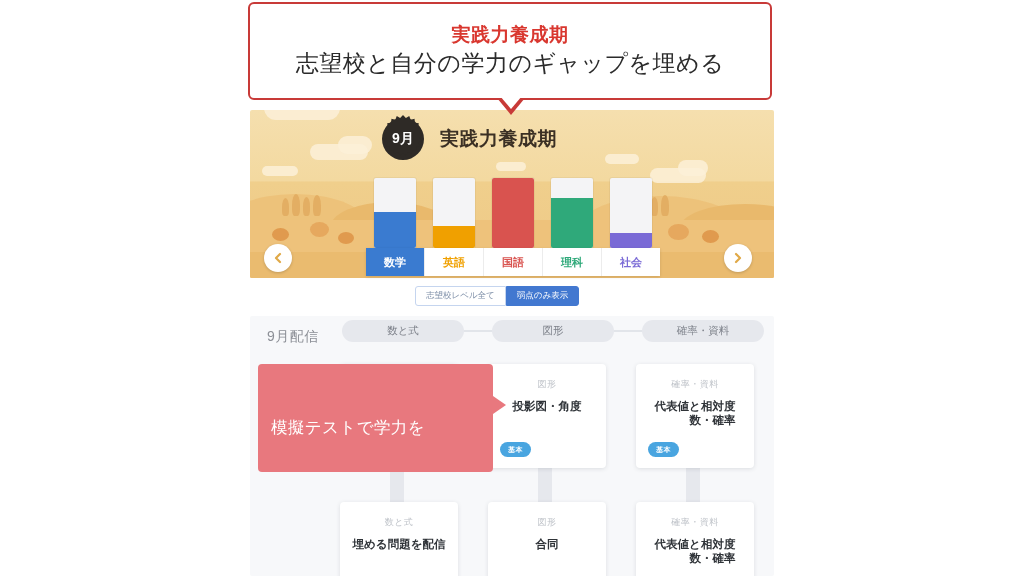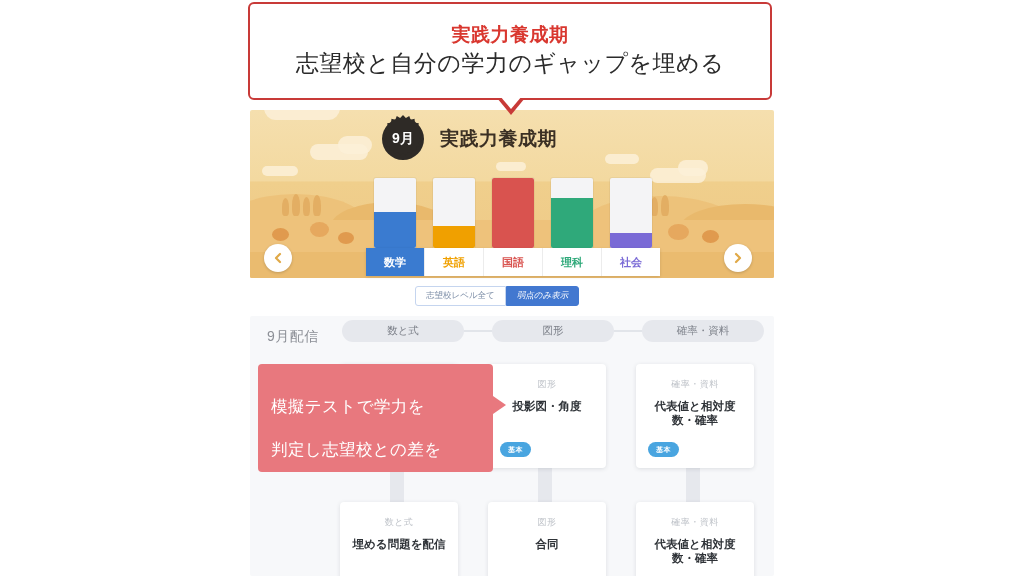--- a/index.html
+++ b/index.html
@@ -115,21 +115,21 @@
   
   .toggle-row {
     position: absolute; left: 415px; top: 286px; height: 20px; display: flex; z-index: 20;
   }
   .toggle-pill {
     display: flex; align-items: center; justify-content: center;
     font-size: 8.5px; padding: 0 10px; height: 20px;
     border: 1px solid #c5d5ef; background: #ffffff; color: #7e8fa8; cursor: pointer;
   }
   .toggle-pill:first-child { border-radius: 3px 0 0 3px; }
-  .toggle-pill:last-child { border-radius: 0 3px 3px 0; font-style: italic; }
+  .toggle-pill:last-child { border-radius: 0 3px 3px 0; }
   .toggle-pill.active { background: #4278d0; border-color: #4278d0; color: #ffffff; }
 
   
   .panel {
     position: absolute; left: 250px; top: 316px; width: 524px; height: 260px;
     background: #f7f8fa; border-radius: 2px; overflow: hidden;
   }
   .panel-head {
     position: absolute; left: 0; top: 6px; width: 100%; height: 30px;
     display: flex; align-items: center;
@@ -148,21 +148,21 @@
 
   
   .card {
     position: absolute; background: #ffffff; border-radius: 4px;
     box-shadow: 0 1px 4px rgba(40,45,60,.13);
     display: flex; flex-direction: column; align-items: center;
     padding-top: 14px;
   }
   .card-cat { color: #bfc3c9; font-size: 9px; letter-spacing: .5px; }
   .card-title {
-    color: #2f3338; font-size: 11.5px; font-weight: 700; text-align: center;
+    color: #2f3338; font-size: 11.5px; font-weight: 700; text-align: right;
     margin-top: 8px; line-height: 1.25;
   }
   .card-badge {
     position: absolute; left: 12px; bottom: 11px;
     font-size: 7px; color: #ffffff; font-weight: 700;
     border-radius: 8px; padding: 2.5px 8px; letter-spacing: .5px;
   }
   .badge-basic { background: #49a5e0; }
   .connector { position: absolute; background: #e6e8ed; }
 
@@ -319,17 +319,16 @@
         </div>
         <div class="card" style="left: 386px; top: 186px; width: 118px; height: 104px;">
           <div class="card-cat">確率・資料</div>
           <div class="card-title">代表値と相対度<br>数・確率</div>
         </div>
       </div>
   </div>
 
   <div class="note">
       <div class="note-line">模擬テストで学力を</div>
-      <div class="note-line">判定し志望校との差を</div>
     </div>
   <div class="note-tail"></div>
 
 </div>
 
 </body></html>

